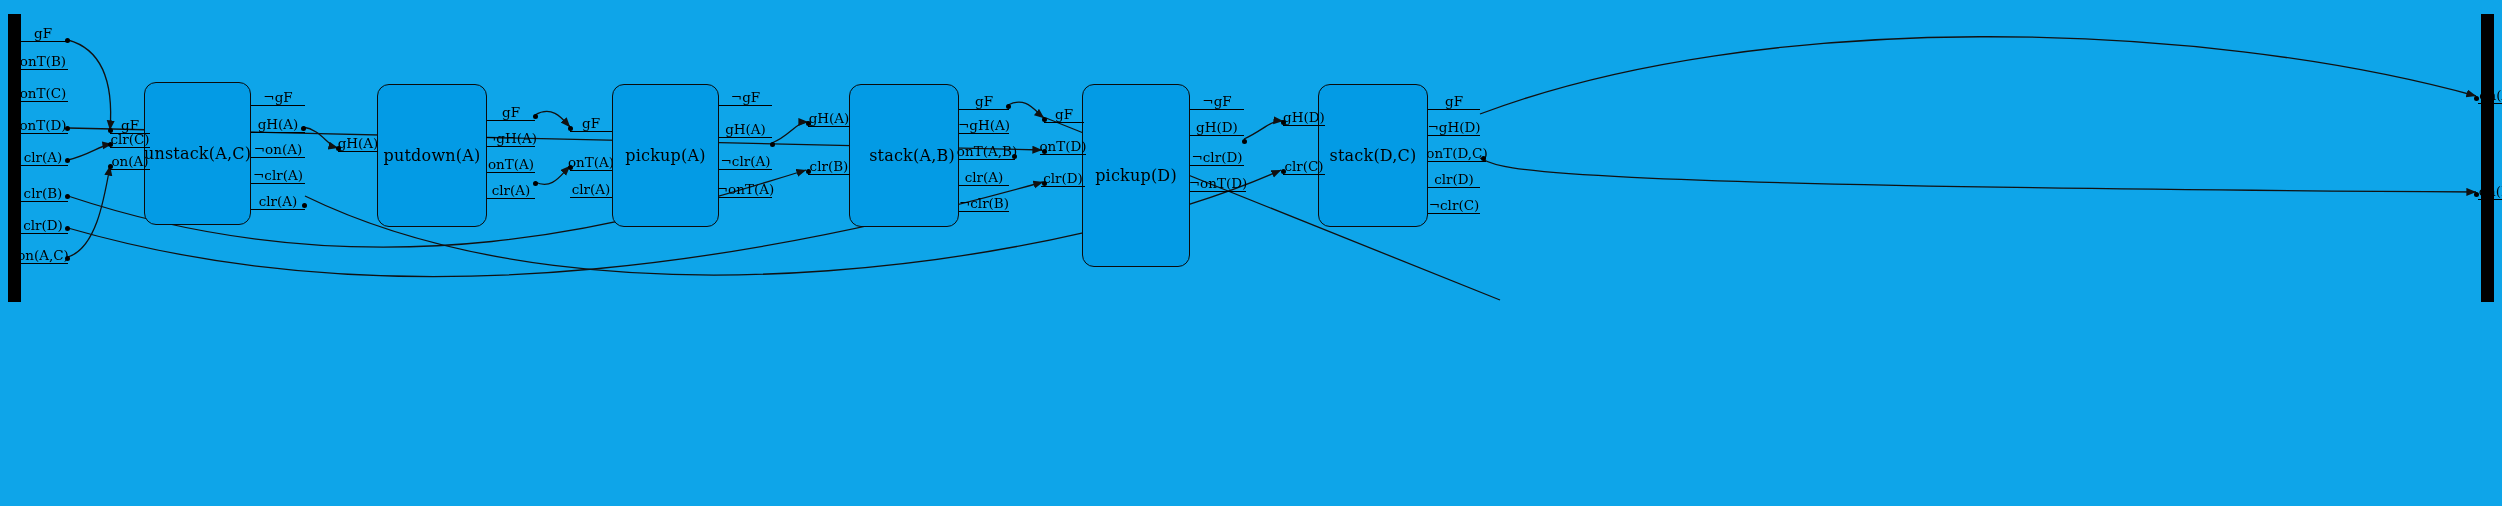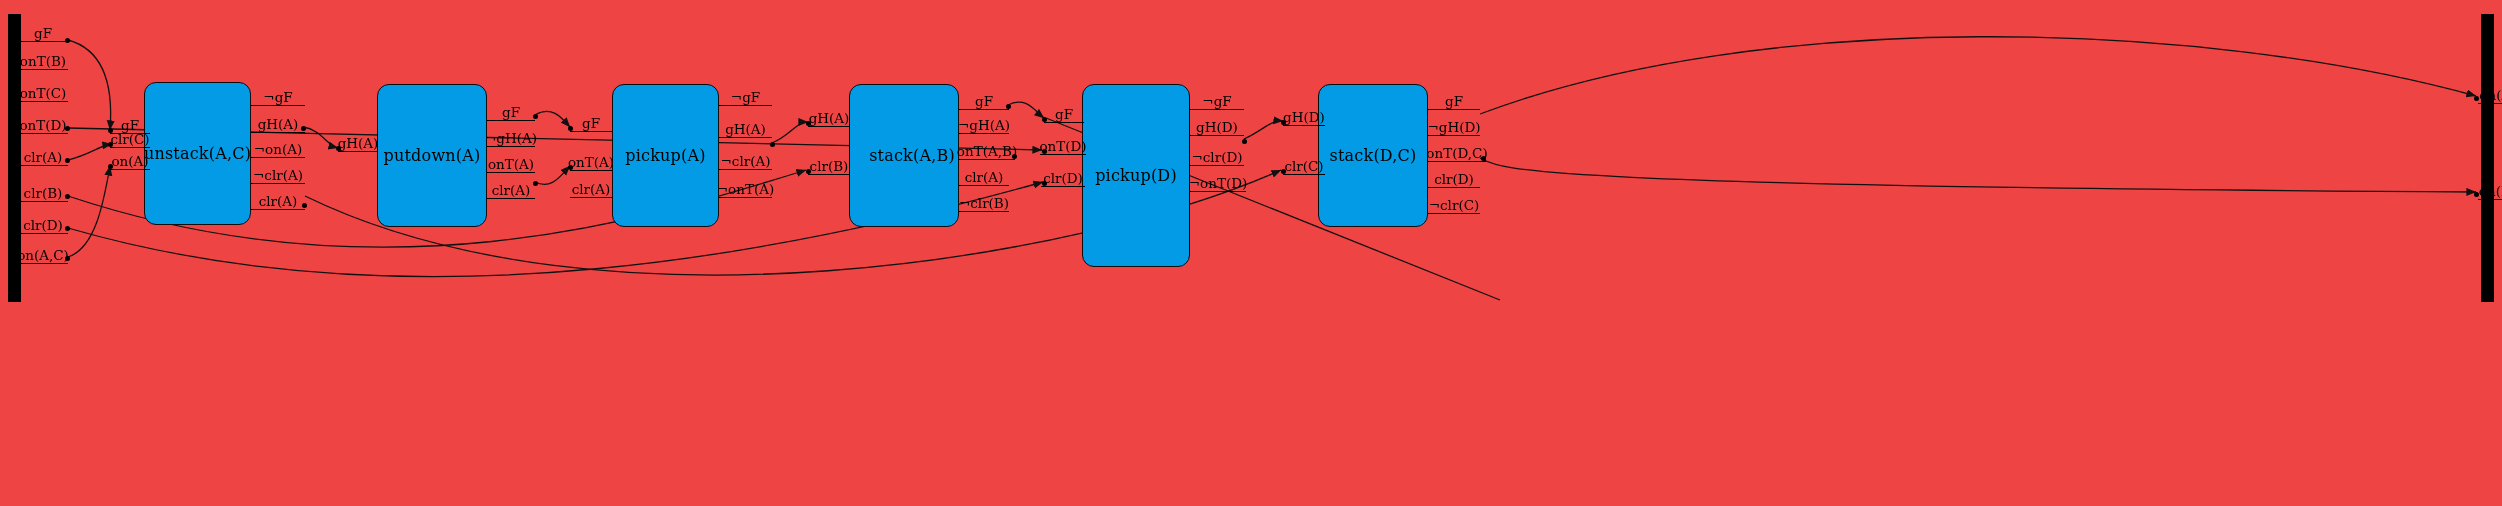--- a/index.html
+++ b/index.html
@@ -7,21 +7,21 @@
     padding: 0;
     background: #ffffff;
   }
   body {
     font-family: "DejaVu Serif", "Liberation Serif", serif;
   }
   #canvas {
     position: relative;
     width: 2502px;
     height: 506px;
-    background: #ef4444;
+    background: #0ea5e9;
     overflow: hidden;
   }
   #wires {
     position: absolute;
     left: 0; top: 0;
     width: 2502px;
     height: 506px;
     pointer-events: none;
   }
   .bar {

